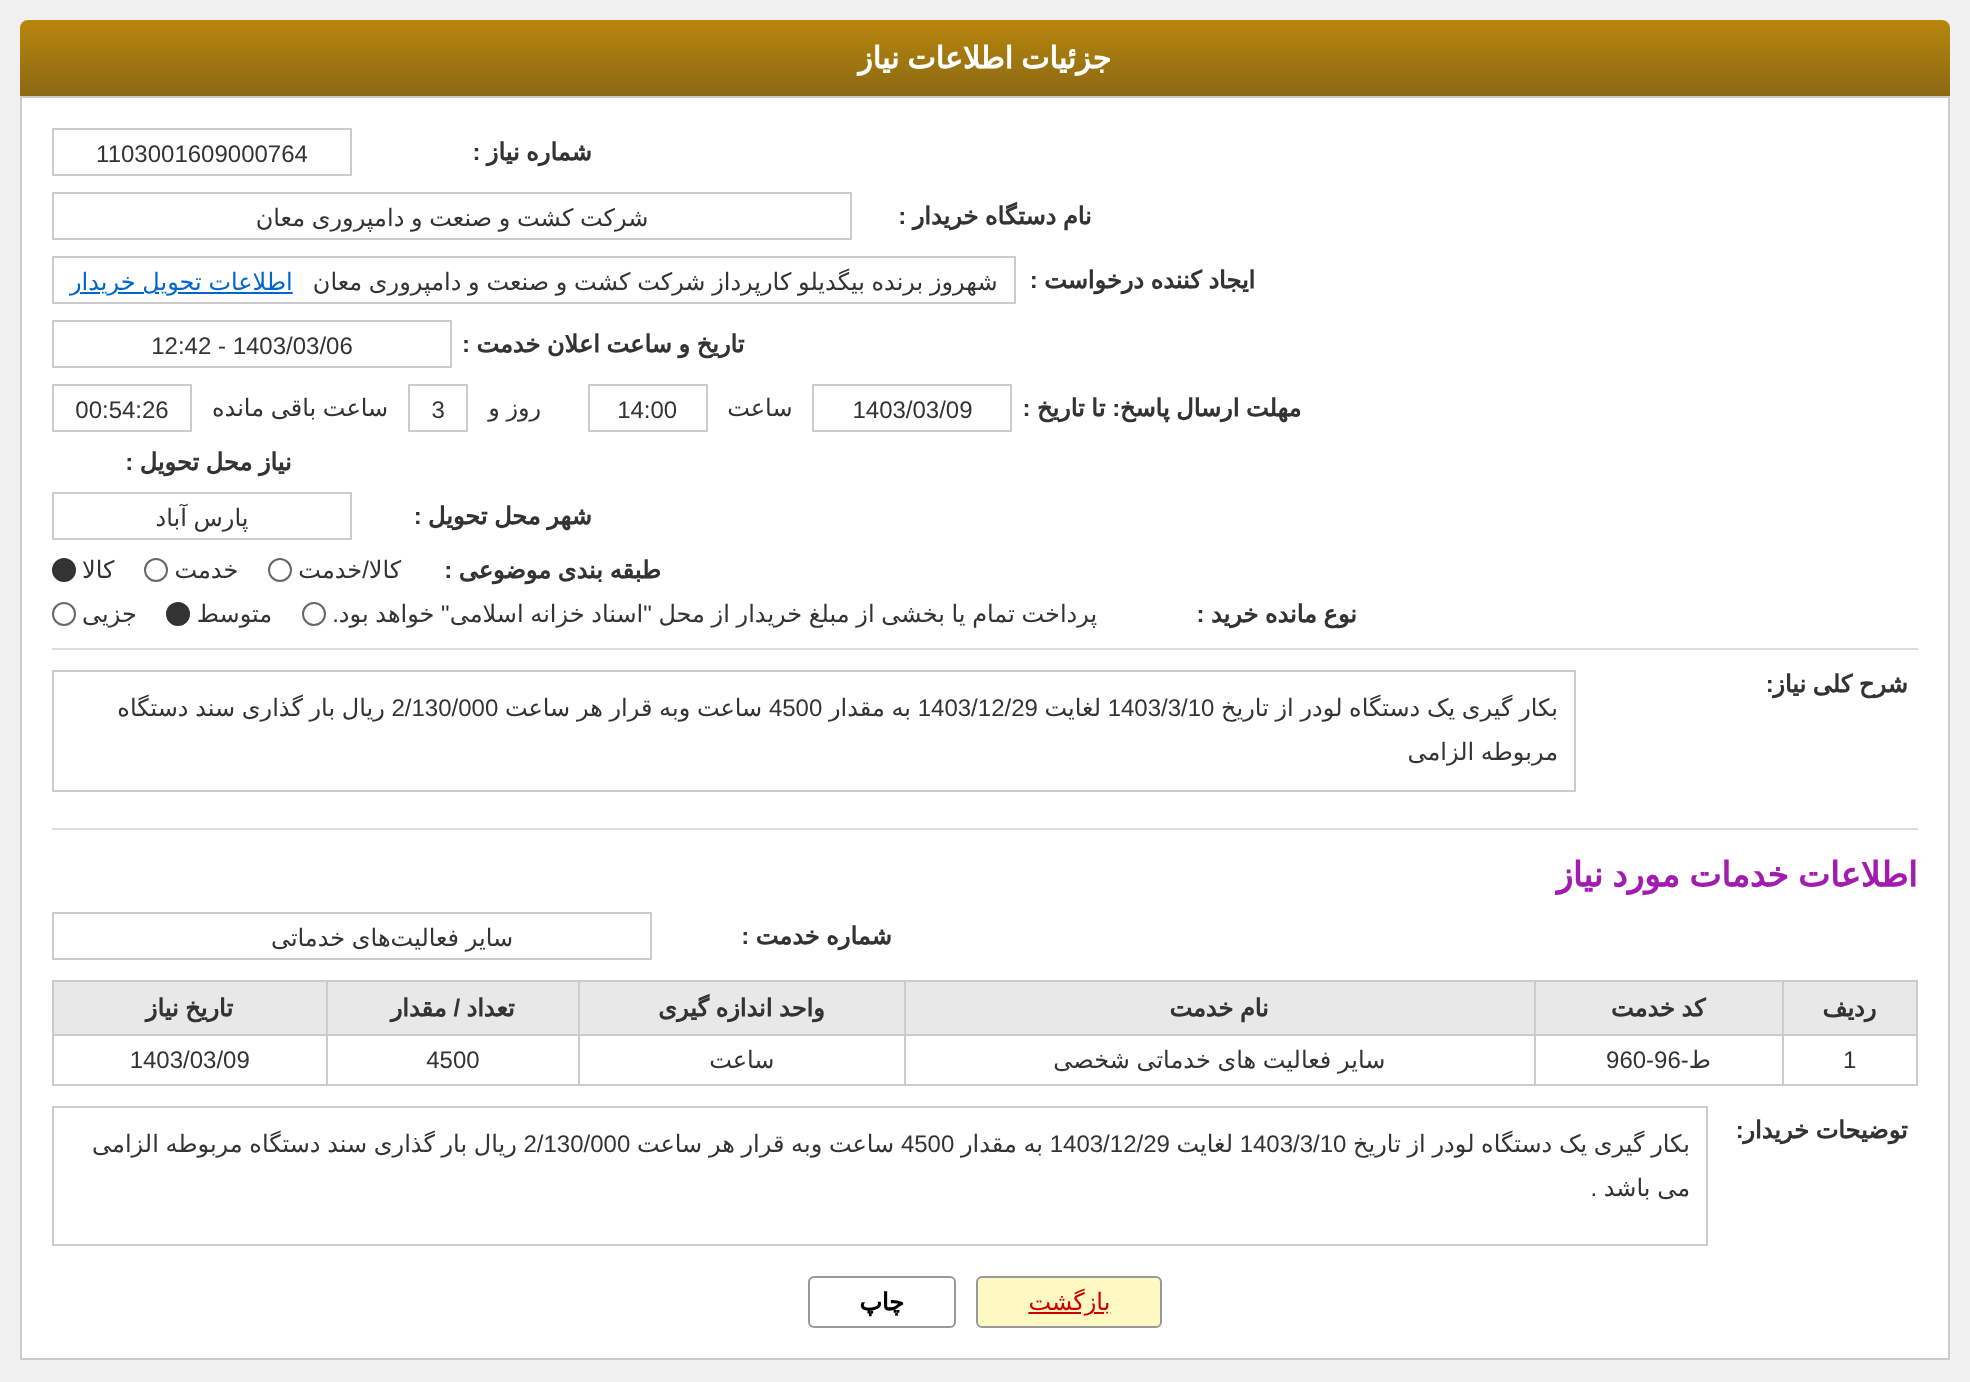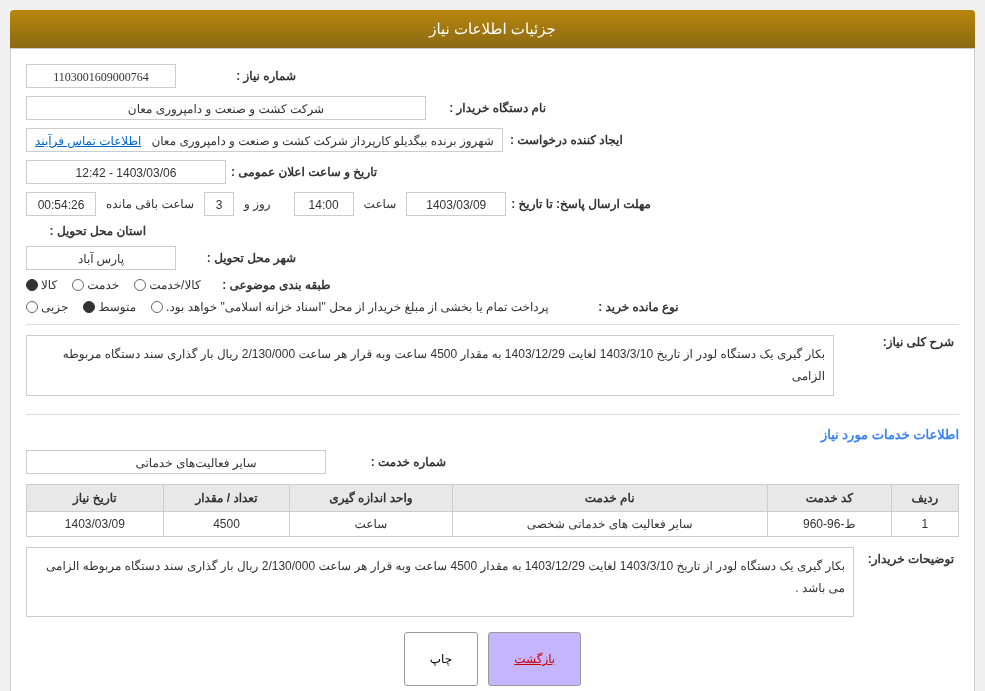--- a/index.html
+++ b/index.html
@@ -15,21 +15,21 @@
       min-height: 691px;
       background: #f0f0f0;
       padding: 10px;
     }
     .header-bar {
       background: linear-gradient(to bottom, #b8860b, #8B6914);
       color: white;
       text-align: center;
       padding: 10px 15px;
       font-size: 15px;
-      font-weight: normal;
+      font-weight: bold;
       border-radius: 4px 4px 0 0;
       margin-bottom: 0;
     }
     .main-container {
       background: white;
       border: 1px solid #ccc;
       padding: 15px;
     }
     .info-row {
       display: flex;
@@ -52,26 +52,25 @@
       min-width: 200px;
       text-align: center;
       height: 24px;
       line-height: 18px;
     }
     .value-box-wide {
       min-width: 400px;
     }
     .value-box-narrow {
       min-width: 150px;
-      font-family: Liberation Serif, serif;
     }
     .section-title {
-      font-size: 13px;
-      font-weight: bold;
-      color: #3b82f6;
+      font-size: 17px;
+      font-weight: bold;
+      color: #a21caf;
       margin: 12px 0 8px 0;
       text-align: right;
     }
     .date-time-row {
       display: flex;
       align-items: center;
       justify-content: flex-end;
       margin-bottom: 8px;
       gap: 5px;
     }
@@ -172,28 +171,29 @@
     }
     .button-row {
       display: flex;
       justify-content: center;
       gap: 10px;
       margin-top: 15px;
     }
     .btn-print {
       background: white;
       border: 1px solid #999;
-      padding: 19px 25px;
+      padding: 5px 25px;
       font-size: 12px;
       font-family: Tahoma, Arial, sans-serif;
       cursor: pointer;
       border-radius: 3px;
+      font-weight: bold;
     }
     .btn-back {
-      background: #c4b5fd;
+      background: #fef9c3;
       border: 1px solid #999;
       padding: 5px 25px;
       font-size: 12px;
       font-family: Tahoma, Arial, sans-serif;
       cursor: pointer;
       border-radius: 3px;
       color: #cc0000;
       text-decoration: underline;
     }
     .link-blue {
@@ -222,42 +222,42 @@
     <div class="info-row">
       <span class="label">نام دستگاه خریدار :</span>
       <div class="value-box value-box-wide">شرکت کشت و صنعت و دامپروری معان</div>
     </div>
 
     <div class="info-row">
       <span class="label">ایجاد کننده درخواست :</span>
       <div class="value-box value-box-wide">
         <span>شهروز برنده بیگدیلو کارپرداز شرکت کشت و صنعت و دامپروری معان</span>
         &nbsp;
-        <span class="link-blue">اطلاعات تماس فرآیند</span>
+        <span class="link-blue">اطلاعات تحویل خریدار</span>
       </div>
     </div>
 
     <div class="date-time-row">
-      <span class="label">تاریخ و ساعت اعلان عمومی :</span>
+      <span class="label">تاریخ و ساعت اعلان خدمت :</span>
       <div class="small-box" style="min-width:200px;">1403/03/06 - 12:42</div>
     </div>
 
     <div class="deadline-row">
       <span class="label">مهلت ارسال پاسخ: تا تاریخ :</span>
       <div class="small-box" style="min-width:100px;">1403/03/09</div>
       <span style="margin: 0 5px;">ساعت</span>
       <div class="small-box" style="min-width:60px;margin-left:13px;">14:00</div>
       <span style="margin: 0 5px;">روز و</span>
       <div class="small-box" style="min-width:30px;">3</div>
       <span style="margin: 0 5px;">ساعت باقی مانده</span>
       <div class="small-box" style="min-width:70px;">00:54:26</div>
     </div>
 
     <div class="info-row">
-      <span class="label">استان محل تحویل :</span>
+      <span class="label">نیاز محل تحویل :</span>
     </div>
 
     <div class="info-row">
       <span class="label">شهر محل تحویل :</span>
       <div class="value-box value-box-narrow">پارس آباد</div>
     </div>
 
     <div class="info-row">
       <span class="label">طبقه بندی موضوعی :</span>
       <div class="radio-group">
@@ -289,21 +289,21 @@
         </div>
         <div class="radio-item">
           <span>جزیی</span>
           <span class="radio-circle"></span>
         </div>
       </div>
     </div>
 
     <div class="section-divider"></div>
 
-    <div class="info-row" style="align-items: flex-start;">
+    <div class="info-row" style="align-items: flex-start; gap: 46px;">
       <span class="label">شرح کلی نیاز:</span>
       <div class="description-box">بکار گیری یک دستگاه لودر از تاریخ 1403/3/10 لغایت 1403/12/29 به مقدار 4500 ساعت وبه قرار هر ساعت 2/130/000 ریال بار گذاری سند دستگاه مربوطه الزامی</div>
     </div>
 
     <div class="section-divider"></div>
 
     <div class="section-title">اطلاعات خدمات مورد نیاز</div>
 
     <div class="service-group-row">
       <span class="label">شماره خدمت :</span>

